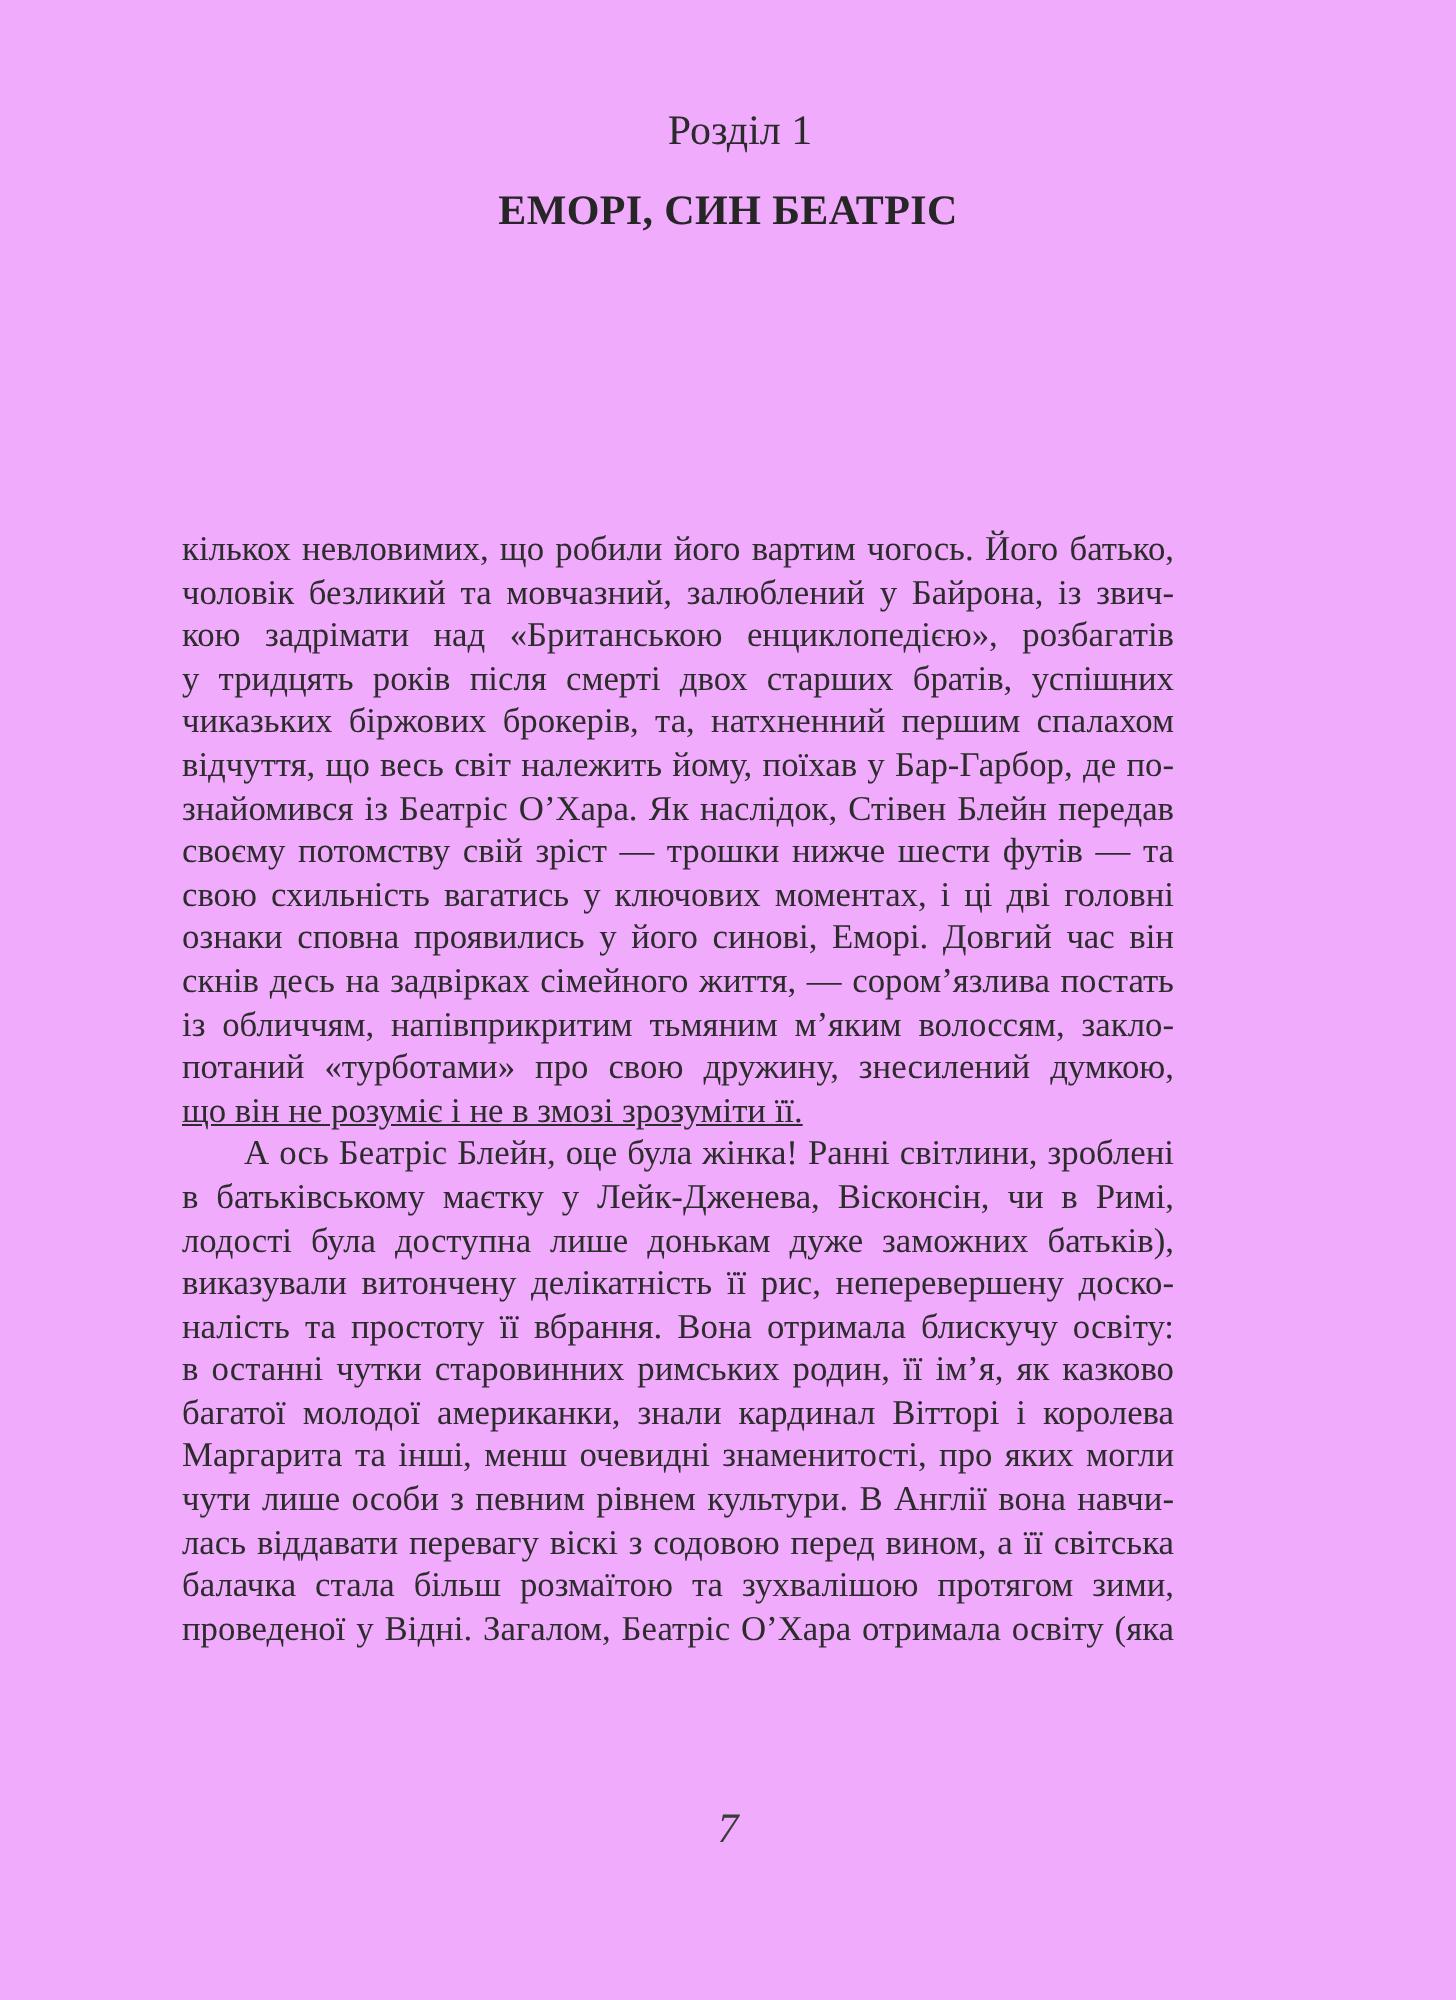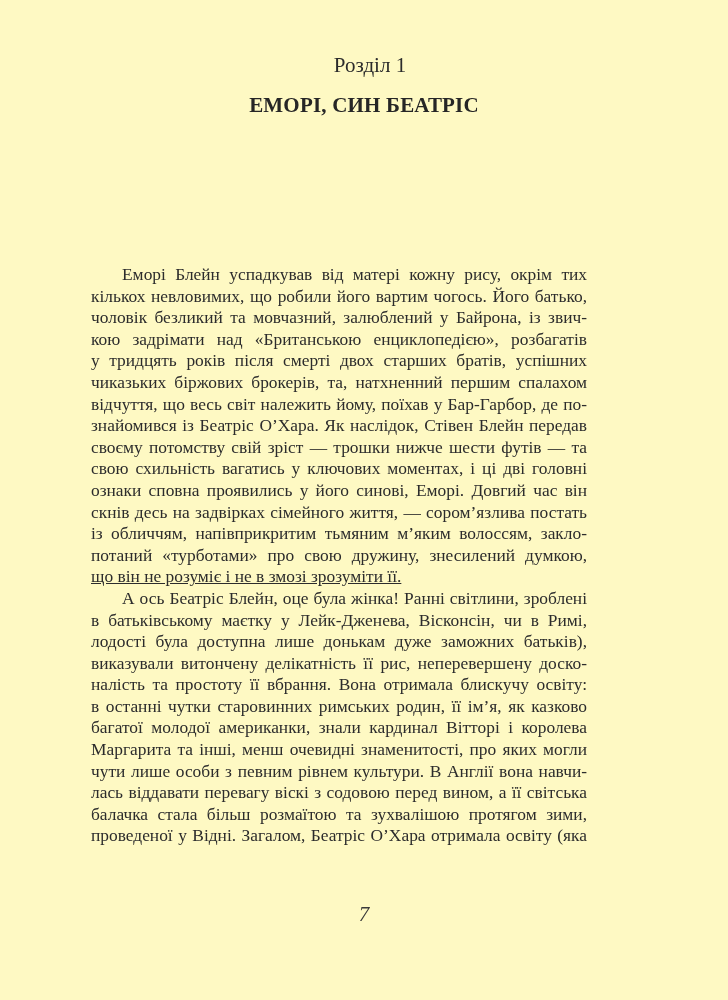--- a/index.html
+++ b/index.html
@@ -12,21 +12,21 @@
       height: 1000px;
       position: relative;
       overflow: hidden;
       font-family: "Liberation Serif", "DejaVu Serif", serif;
       color: #2a2a2a;
     }
     .page {
       position: absolute;
       left: 0; top: 0;
       width: 728px; height: 1000px;
-      background: #fef9c3;
+      background: #f0abfc;
     }
     .chapter-header {
       position: absolute;
       left: 0;
       width: 728px;
       top: 52px;
       text-align: center;
     }
     .chapter-label {
       font-size: 21px;
@@ -81,21 +81,20 @@
 <body>
 
 <div class="page">
   <div class="chapter-header">
     <div class="chapter-label">Розділ 1</div>
     <div class="chapter-title">ЕМОРІ, СИН БЕАТРІС</div>
   </div>
 
   <div class="body-text">
     <div class="paragraph" id="para-0">
-        <span class="line indent">Еморі Блейн успадкував від матері кожну рису, окрім тих</span>
         <span class="line">кількох невловимих, що робили його вартим чогось. Його батько,</span>
         <span class="line">чоловік безликий та мовчазний, залюблений у Байрона, із звич-</span>
         <span class="line">кою задрімати над «Британською енциклопедією», розбагатів</span>
         <span class="line">у тридцять років після смерті двох старших братів, успішних</span>
         <span class="line">чиказьких біржових брокерів, та, натхненний першим спалахом</span>
         <span class="line">відчуття, що весь світ належить йому, поїхав у Бар-Гарбор, де по-</span>
         <span class="line">знайомився із Беатріс О’Хара. Як наслідок, Стівен Блейн передав</span>
         <span class="line">своєму потомству свій зріст — трошки нижче шести футів — та</span>
         <span class="line">свою схильність вагатись у ключових моментах, і ці дві головні</span>
         <span class="line">ознаки сповна проявились у його синові, Еморі. Довгий час він</span>

